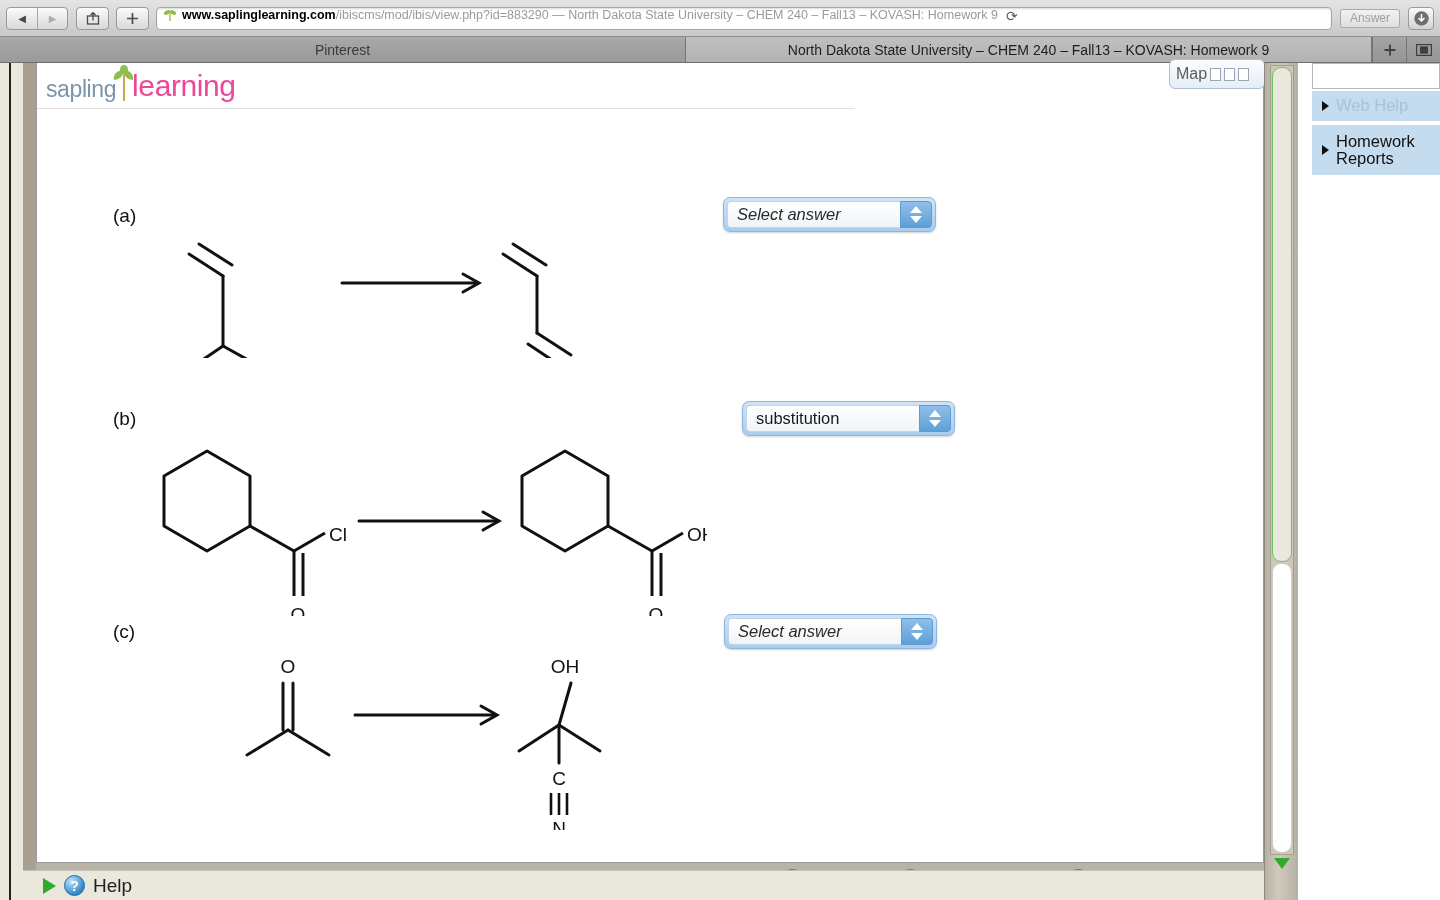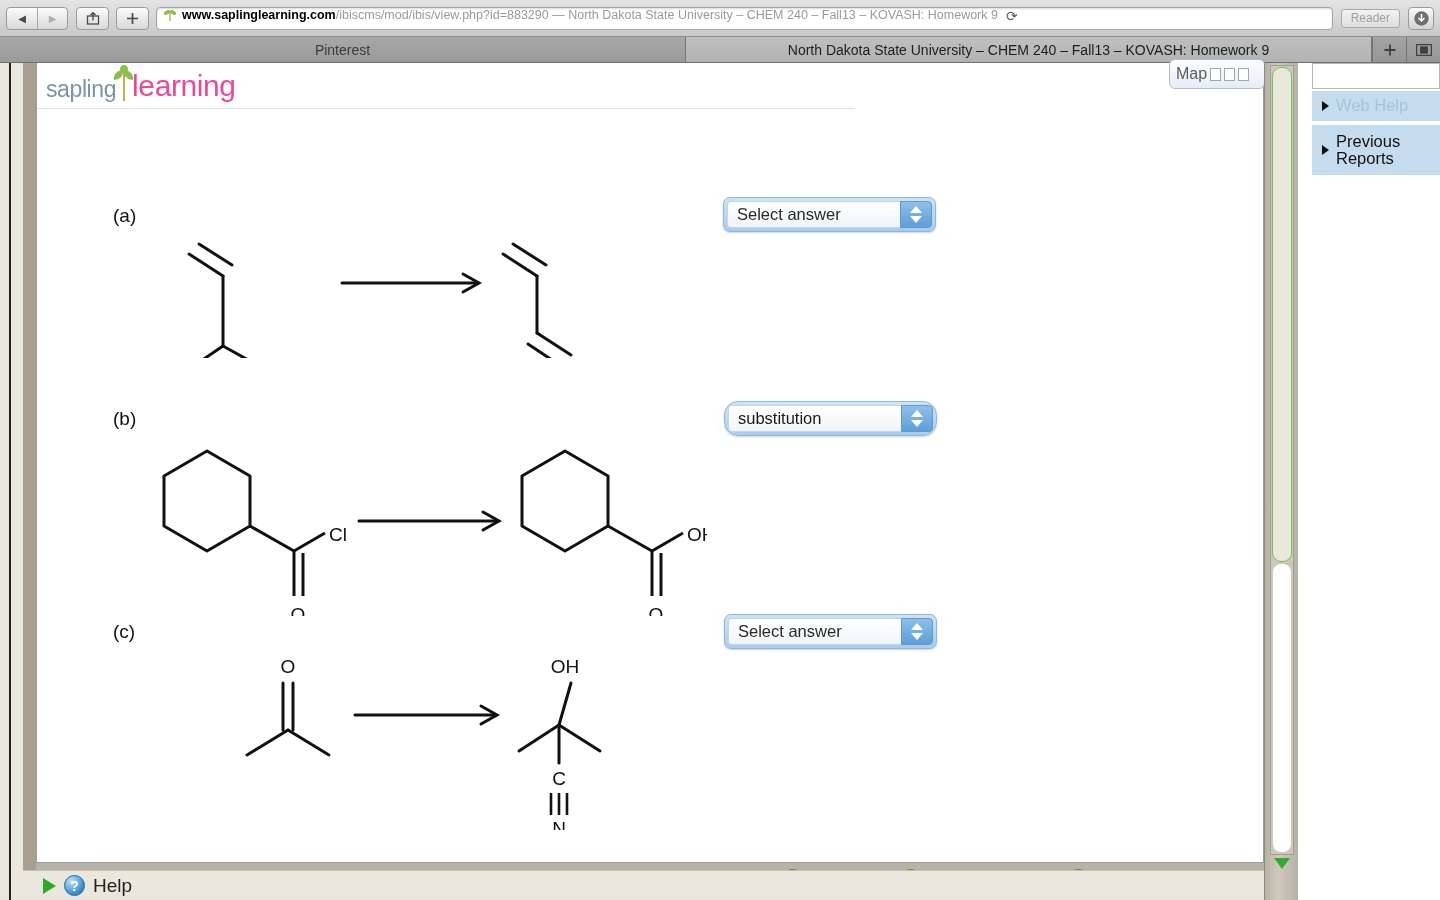--- a/index.html
+++ b/index.html
@@ -120,21 +120,21 @@
     background: linear-gradient(#cfe3f7, #a9cdef);
     border: 1px solid #8fb7dd;
     padding: 3px; display: flex; box-shadow: 0 1px 2px rgba(0,0,0,.18);
   }
   .select .field {
     flex: 1; background: linear-gradient(#ffffff, #f1f4f7);
     border-radius: 4px 0 0 4px; border: 1px solid #c3d4e4; border-right: none;
     display: flex; align-items: center; padding-left: 9px;
     font-size: 16.5px; color: #1a1a1a;
   }
-  .select .field.placeholder { color: #2a2a2a; }
+  .select .field.placeholder { font-style: italic; color: #2a2a2a; }
   .select .stepper {
     width: 32px; border-radius: 0 4px 4px 0;
     background: linear-gradient(#8fbfe8, #5d9fd8);
     border: 1px solid #5f9bcd;
     display: flex; flex-direction: column; align-items: center; justify-content: center;
   }
   .stepper .up, .stepper .dn { width: 0; height: 0; border-left: 6px solid transparent; border-right: 6px solid transparent; }
   .stepper .up { border-bottom: 7px solid #fff; margin-bottom: 3px; }
   .stepper .dn { border-top: 7px solid #fff; }
 
@@ -261,21 +261,21 @@
         <svg width="14" height="14" viewBox="0 0 14 14">
             <path d="M7 13V5" stroke="#c8a94d" stroke-width="1.4"></path>
             <ellipse cx="4" cy="4.5" rx="3.3" ry="2" fill="#8cbf4c" transform="rotate(-25 4 4.5)"></ellipse>
             <ellipse cx="10" cy="4.5" rx="3.3" ry="2" fill="#8cbf4c" transform="rotate(25 10 4.5)"></ellipse>
           </svg>
       </span>
       <span class="url-text"><b>www.saplinglearning.com</b><span class="sep">/ibiscms/mod/ibis/view.php?id=883290</span><span class="sep"> — North Dakota State University – CHEM 240 – Fall13 – KOVASH: Homework 9</span></span>
       <span class="reload">⟳</span>
     </div>
     <div style="width:8px"></div>
-    <div class="reader-btn">Reader</div>
+    <div class="reader-btn">Answer</div>
     <div class="dl-btn">
       <svg width="17" height="17" viewBox="0 0 17 17">
           <circle cx="8.5" cy="8.5" r="7.2" fill="#6f6f6f"></circle>
           <path d="M8.5 4v7M5.5 8l3 3 3-3" stroke="#fff" stroke-width="1.5" fill="none"></path>
         </svg>
     </div>
   </div>
 
   <div class="tabbar">
     <div class="tab">Pinterest</div>
@@ -378,21 +378,21 @@
         <g stroke="#111" stroke-width="3" fill="none" stroke-linejoin="round">
           <polygon points="375,45 418,20 461,45 461,95 418,120 375,95"></polygon>
           <path d="M461,95 L505,120"></path>
           <path d="M505,120 L505,165"></path>
           <path d="M514,122 L514,165"></path>
           <path d="M505,120 L536,102"></path>
         </g>
         <text x="540" y="110" font-family="Liberation Sans, sans-serif" font-size="19" fill="#111">OH</text>
         <text x="509" y="190" font-family="Liberation Sans, sans-serif" font-size="19" fill="#111" text-anchor="middle">O</text>
       </svg>
-      <div class="select" style="left:687px; top:338px;border-radius:14px;">
+      <div class="select" style="left:705px; top:338px;">
         <div class="field">substitution</div>
         <div class="stepper">
           <span class="up"></span>
           <span class="dn"></span>
         </div>
       </div>
 
       <div class="qlabel" style="left:76px; top:558px;">(c)</div>
       <svg class="rxn" style="left:170px; top:582px;" width="440" height="185" viewBox="0 0 440 185">
 
@@ -471,21 +471,21 @@
     </div>
 
     <div class="rightpanel">
       <div class="rp-top"></div>
       <div class="panel-item panel-webhelp">
         <span class="tri"></span>
         <span class="txt">Web Help</span>
       </div>
       <div class="panel-item panel-tech">
         <span class="tri"></span>
-        <span class="txt">Previous Reports</span>
+        <span class="txt">Homework Reports</span>
       </div>
     </div>
   </div>
 
   <div class="hintrow">
     <span class="play"></span>
     <span class="ic-help">?</span>
     <span class="label">Help</span>
   </div>
 </div>

